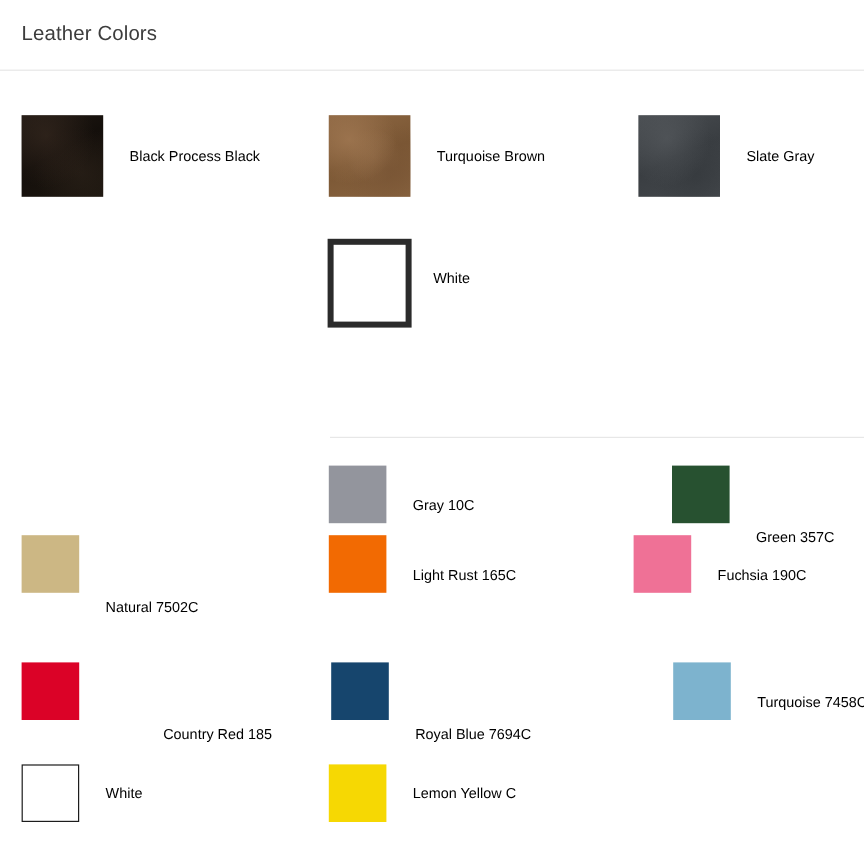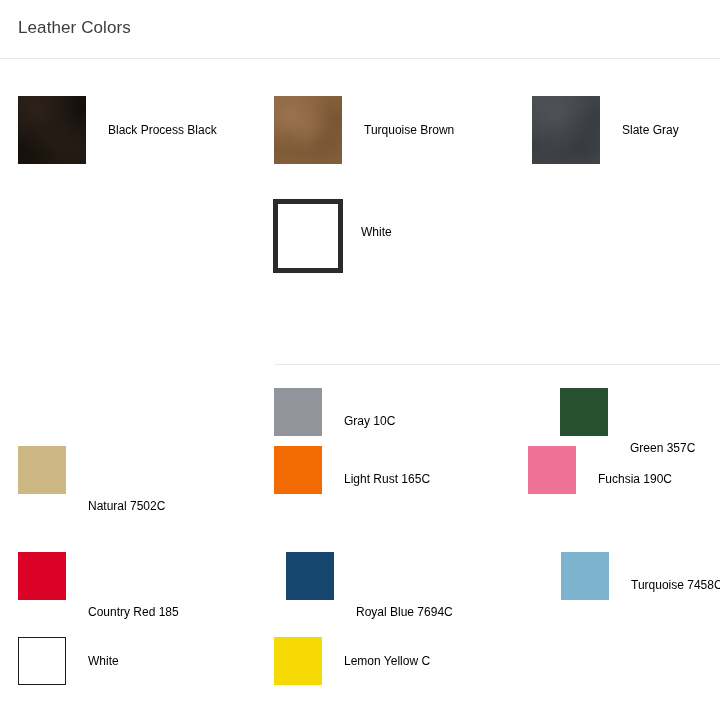--- a/index.html
+++ b/index.html
@@ -185,26 +185,26 @@
     </div>
 
     <div class="swatch-cell" style="left:528px;top:0px;height:66px;align-items:center;">
       <div class="chip chip-linen" style="background:#ef7196;align-self:flex-start;"></div>
       <div class="swatch-label">Fuchsia 190C</div>
     </div>
   </div>
 
   <div class="swatch-row" style="top:552px;height:66px;">
 
-    <div class="swatch-cell" style="left:18px;top:0px;height:66px;align-items:flex-end;">
+    <div class="swatch-cell" style="left:18px;top:0px;height:66px;align-items:flex-end;gap:48px;">
       <div class="chip chip-linen" style="background:#db0227;align-self:flex-start;"></div>
       <div class="swatch-label">Country Red 185</div>
     </div>
 
-    <div class="swatch-cell" style="left:286px;top:0px;height:66px;align-items:flex-end;">
+    <div class="swatch-cell" style="left:276px;top:0px;height:66px;align-items:flex-end;">
       <div class="chip chip-linen" style="background:#16456d;align-self:flex-start;"></div>
       <div class="swatch-label">Royal Blue 7694C</div>
     </div>
 
     <div class="swatch-cell" style="left:531px;top:0px;height:66px;align-items:center;padding-left:30px;">
       <div class="chip chip-linen" style="background:#7db3ce;align-self:flex-start;"></div>
       <div class="swatch-label">Turquoise 7458C</div>
     </div>
   </div>
 

